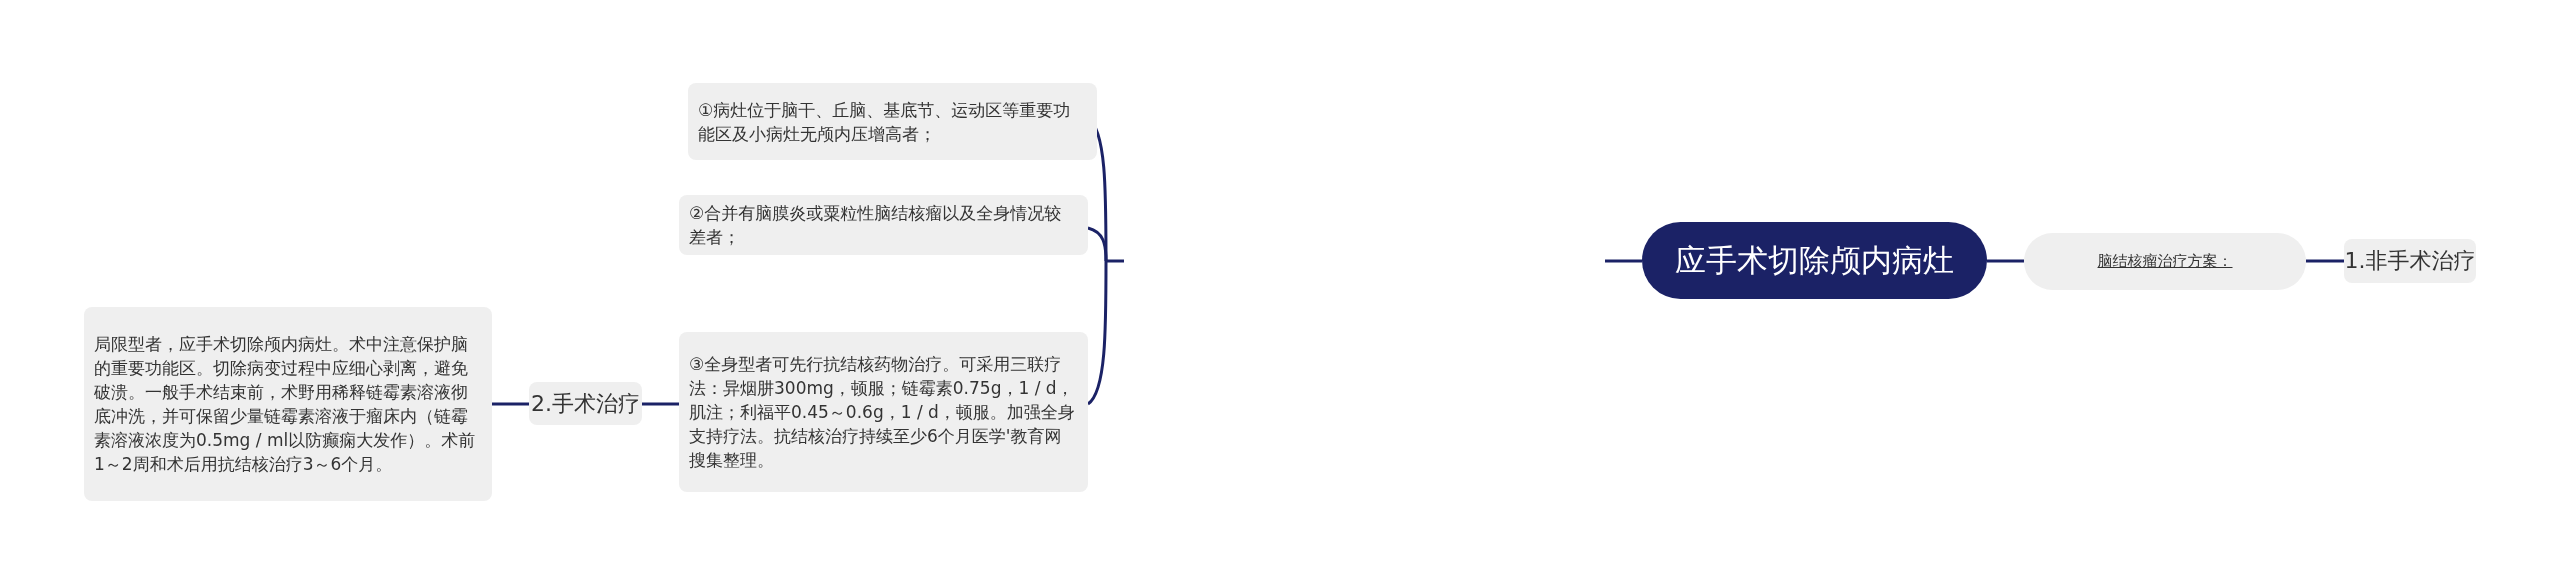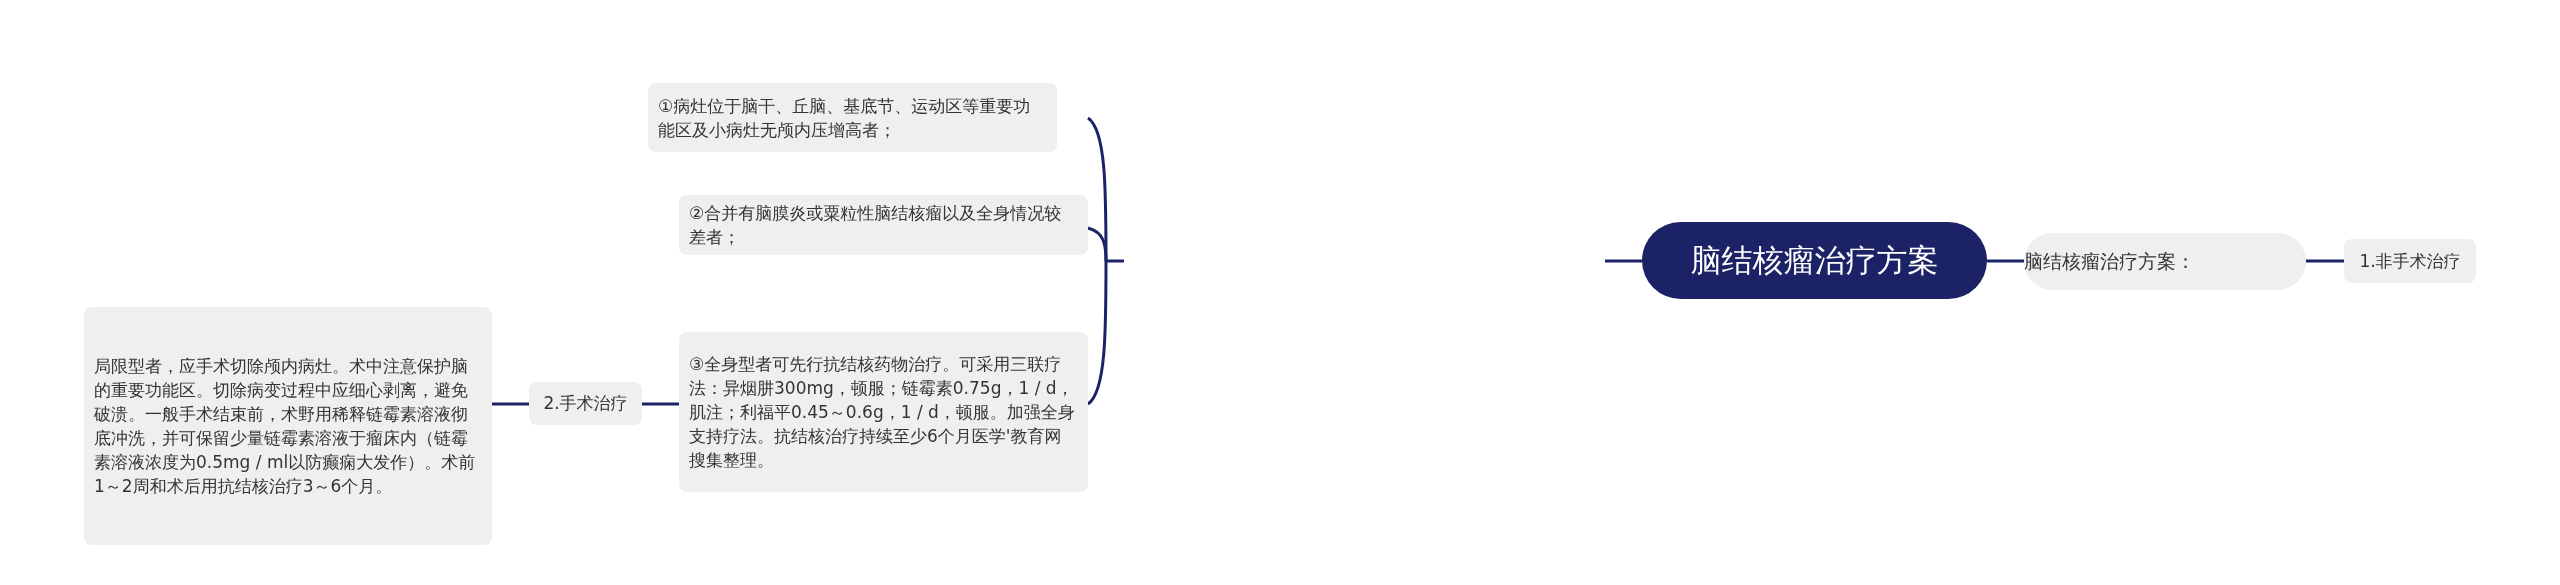--- a/index.html
+++ b/index.html
@@ -48,31 +48,33 @@
       letter-spacing: 0px;
     }
     .level1 {
       border-radius: 46px;
       font-size: 23px;
       line-height: 30px;
       padding: 0 40px 0 44px;
     }
     .level1r {
       border-radius: 30px;
-      font-size: 19px;
+      font-size: 15px;
+      justify-content: center;
+      text-decoration: underline;
     }
     .leaf {
       border-radius: 8px;
       font-size: 17px;
       line-height: 24px;
       padding: 0 10px 0 10px;
     }
     .small {
       border-radius: 8px;
-      font-size: 17px;
+      font-size: 22px;
       justify-content: center;
     }
   </style>
 </head>
 <body>
 
 <div class="canvas">
 
   <svg class="links" viewBox="0 0 2560 585">
     <g fill="none" stroke="#1b2266" stroke-width="3">
@@ -91,45 +93,45 @@
 
       <path d="M1106 261 C1106 330, 1106 392, 1088 404"></path>
 
       <path d="M679 404 L642 404"></path>
 
       <path d="M529 404 L492 404"></path>
     </g>
   </svg>
 
   <div class="node root" style="left:1642px; top:222px; width:345px; height:77px;">
-    <span class="txt">脑结核瘤治疗方案</span>
+    <span class="txt">应手术切除颅内病灶</span>
   </div>
 
   <div class="node level1r" style="left:2024px; top:233px; width:282px; height:57px;">
     <span class="txt">脑结核瘤治疗方案：</span>
   </div>
 
   <div class="node small" style="left:2344px; top:239px; width:132px; height:44px;">
     <span class="txt">1.非手术治疗</span>
   </div>
 
 
-  <div class="node leaf" style="left:648px; top:83px; width:409px; height:69px;">
+  <div class="node leaf" style="left:688px; top:83px; width:409px; height:77px;">
     <span class="txt">①病灶位于脑干、丘脑、基底节、运动区等重要功能区及小病灶无颅内压增高者；</span>
   </div>
 
   <div class="node leaf" style="left:679px; top:195px; width:409px; height:60px;">
     <span class="txt">②合并有脑膜炎或粟粒性脑结核瘤以及全身情况较差者；</span>
   </div>
 
   <div class="node leaf" style="left:679px; top:332px; width:409px; height:160px;">
     <span class="txt">③全身型者可先行抗结核药物治疗。可采用三联疗法：异烟肼300mg，顿服；链霉素0.75g，1 / d，肌注；利福平0.45～0.6g，1 / d，顿服。加强全身支持疗法。抗结核治疗持续至少6个月医学'教育网搜集整理。</span>
   </div>
 
   <div class="node small" style="left:529px; top:382px; width:113px; height:43px;">
     <span class="txt">2.手术治疗</span>
   </div>
 
-  <div class="node leaf" style="left:84px; top:307px; width:408px; height:238px;">
+  <div class="node leaf" style="left:84px; top:307px; width:408px; height:194px;">
     <span class="txt">局限型者，应手术切除颅内病灶。术中注意保护脑的重要功能区。切除病变过程中应细心剥离，避免破溃。一般手术结束前，术野用稀释链霉素溶液彻底冲洗，并可保留少量链霉素溶液于瘤床内（链霉素溶液浓度为0.5mg / ml以防癫痫大发作）。术前1～2周和术后用抗结核治疗3～6个月。</span>
   </div>
 
 </div>
 
 </body></html>

